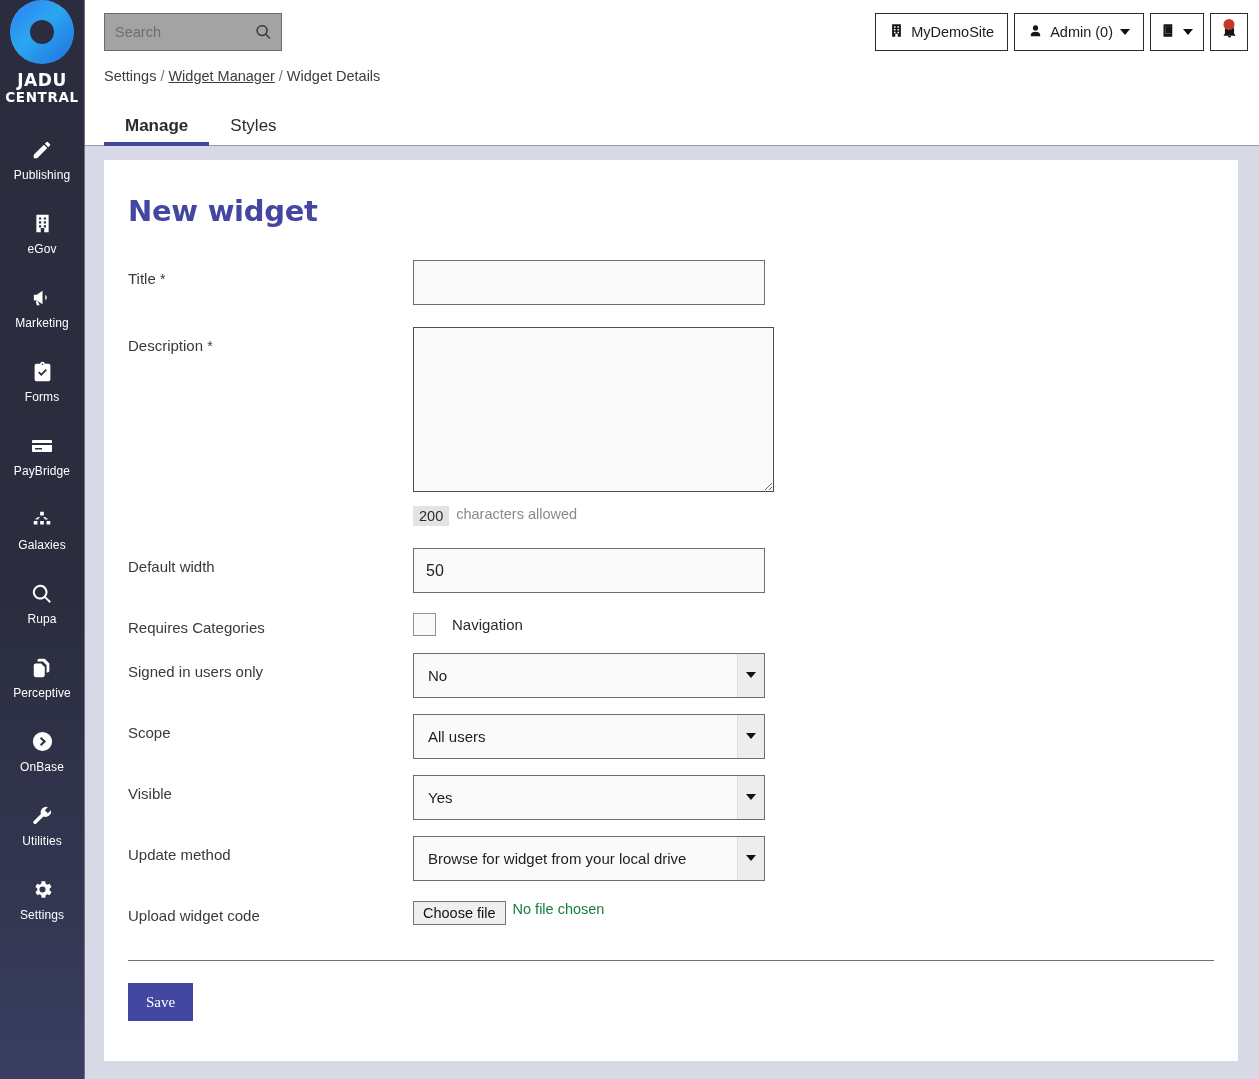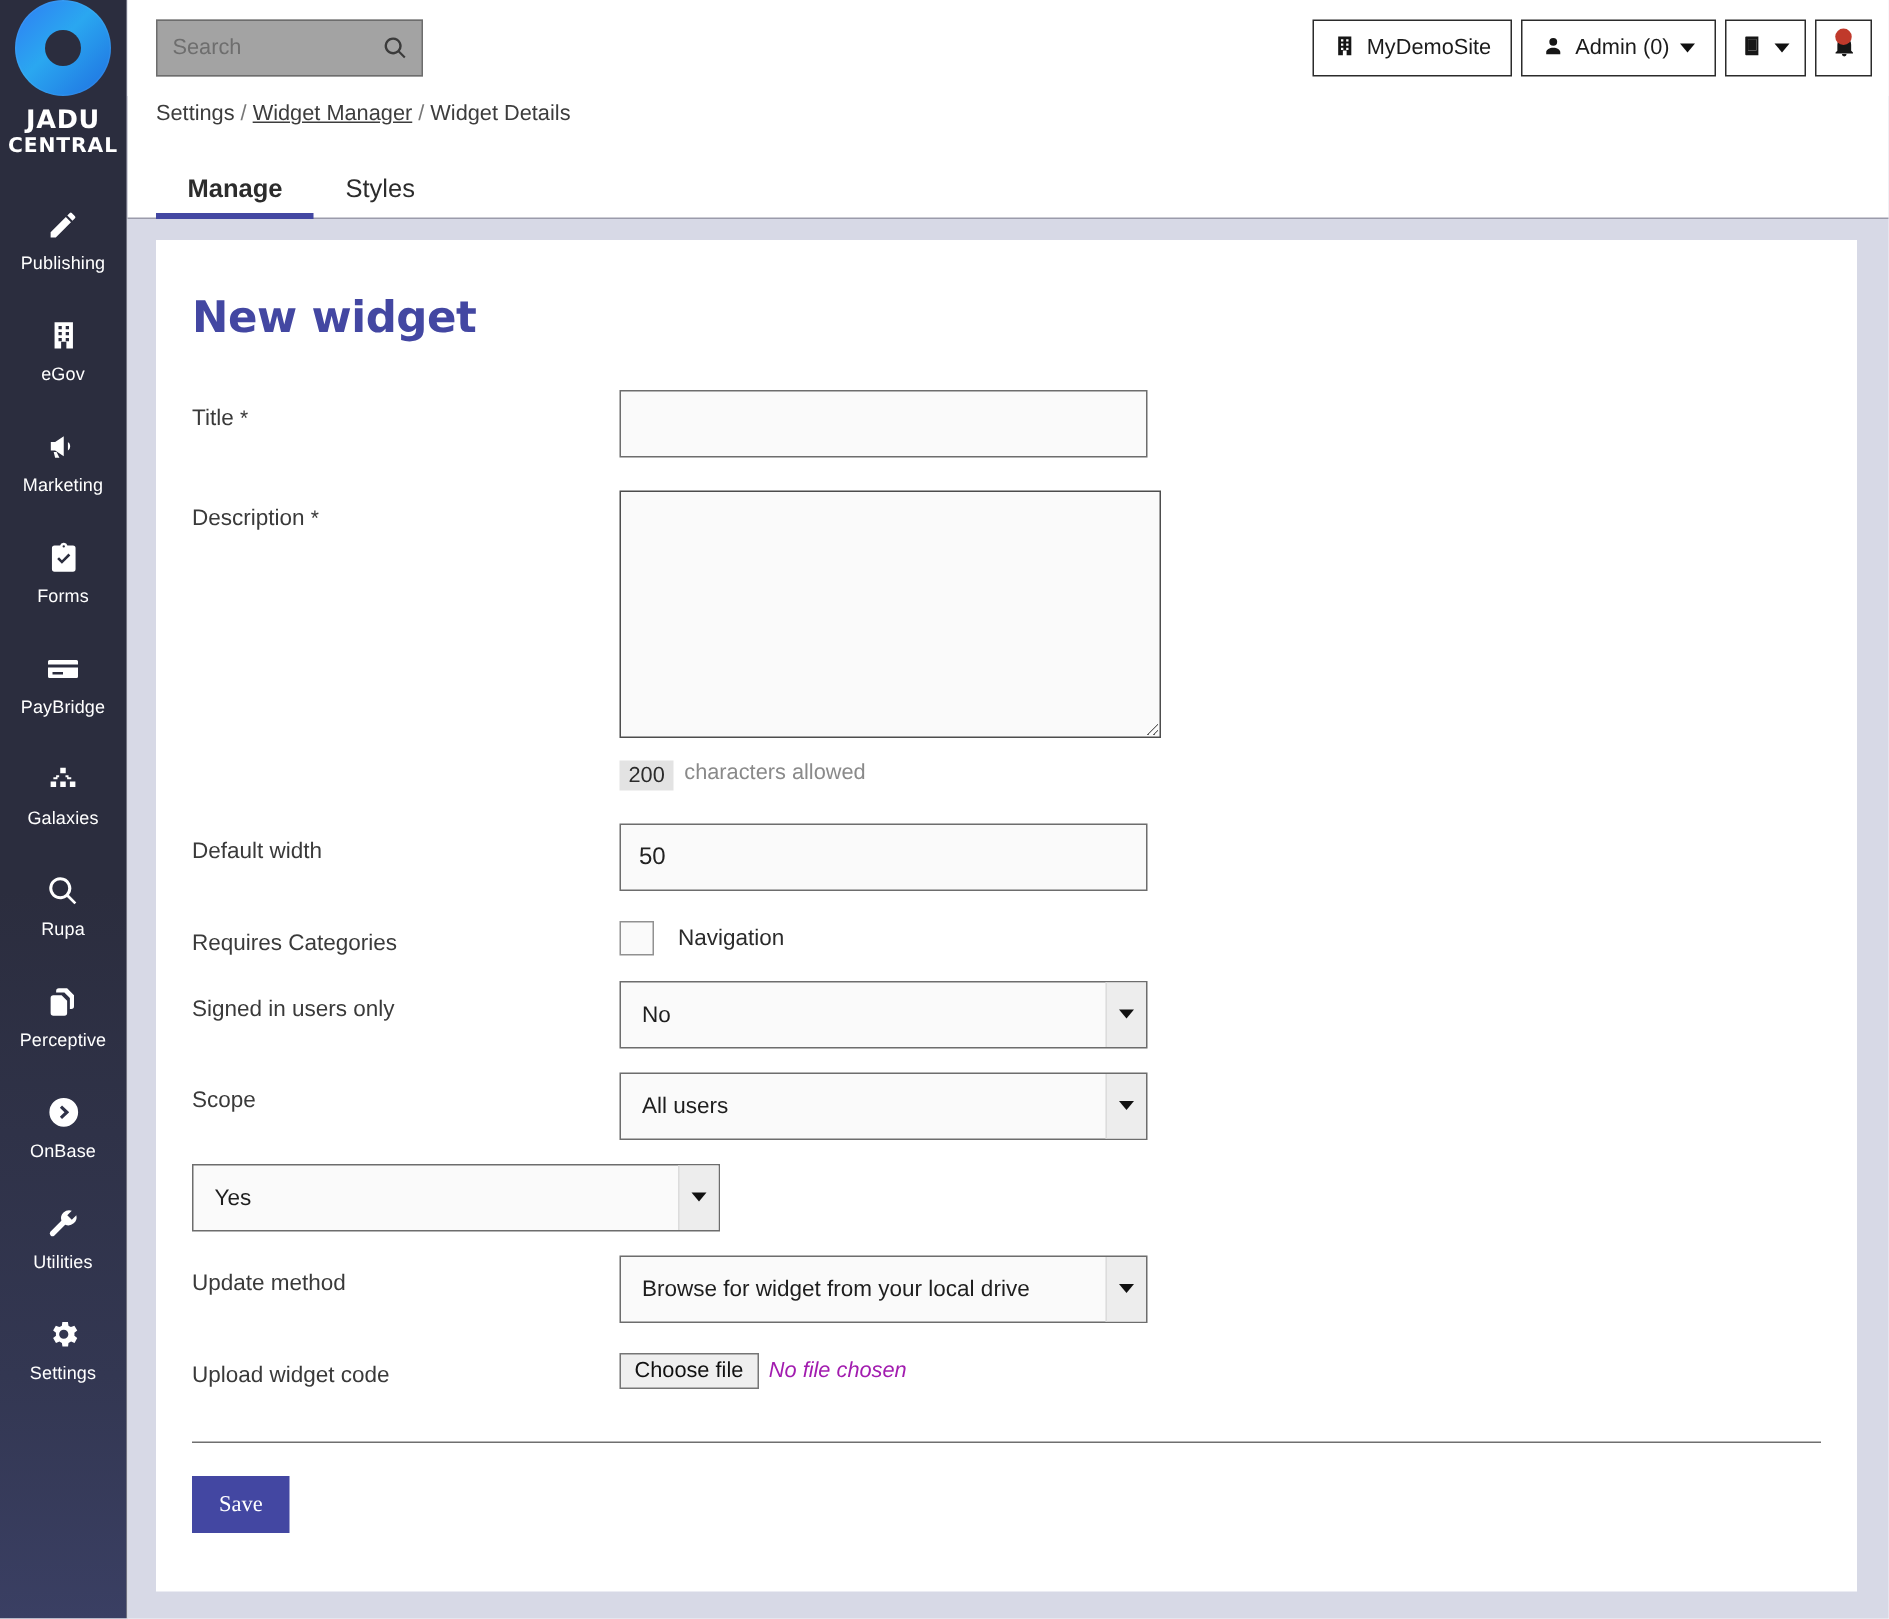--- a/index.html
+++ b/index.html
@@ -179,27 +179,27 @@
     display: block;
   }
 
   .cb-row { display: flex; align-items: center; gap: 16px; padding-top: 4px; }
   .cb {
     width: 23px; height: 23px; border: 1px solid #919191; background: #fafafa;
     cursor: pointer;
   }
   .cb-label { font-size: 15px; color: #2b2b2b; }
 
-  .file-row { display: flex; align-items: center; gap: 7px; padding-top: 4px; }
+  .file-row { display: flex; gap: 7px; padding-top: 4px; }
   .file-btn {
     border: 1px solid #767676; background: #efefef; font-size: 14.5px;
     color: #111; padding: 3px 9px; cursor: pointer;
     font-family: "Liberation Sans", sans-serif;
   }
-  .file-name { font-size: 14.5px; color: #a21caf; font-style: italic; }
+  .file-name { font-size: 14.5px; color: #15803d; }
 
   .divider { border-top: 1px solid #6f6f6f; margin: 35px 0 0 0; width: 1086px; }
   .save-btn {
     margin-top: 22px; background: #4347a2; color: #fff; border: 0;
     font-size: 15px; padding: 0 18px; height: 38px; cursor: pointer;
     font-family: Liberation Serif, serif;
   }
 
   .sp-0  { margin-bottom: 22px; }
   .sp-1  { margin-bottom: 22px; }
@@ -466,20 +466,21 @@
                 <span class="sel-text">All users</span>
                 <span class="sel-arrow">
                     <i></i>
                   </span>
               </div>
             </div>
           </div>
 
           
           <div class="row sp-2">
+            <div class="label">Visible</div>
             <div class="field">
               <div class="sel-wrap">
                 <span class="sel-text">Yes</span>
                 <span class="sel-arrow">
                     <i></i>
                   </span>
               </div>
             </div>
           </div>
 

